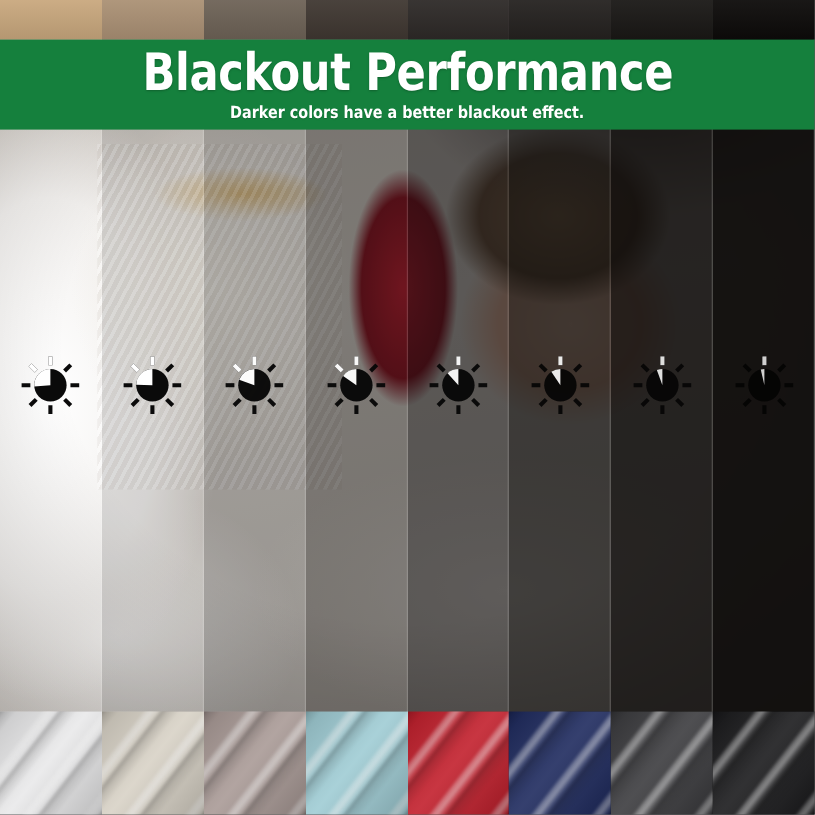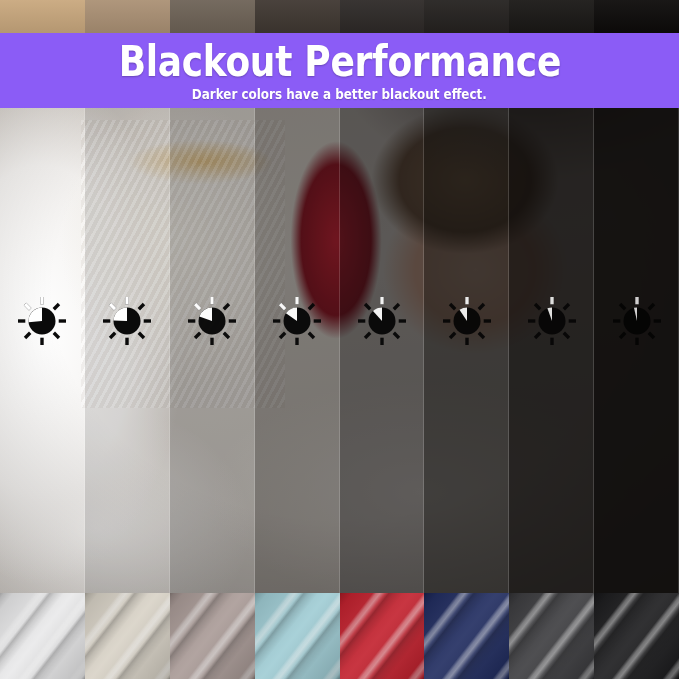--- a/index.html
+++ b/index.html
@@ -393,21 +393,21 @@
       <div class="top-chip" style="background: rgb(201, 168, 126);"></div>
       <div class="top-chip" style="background: rgb(171, 145, 117);"></div>
       <div class="top-chip" style="background: rgb(110, 99, 87);"></div>
       <div class="top-chip" style="background: rgb(64, 56, 50);"></div>
       <div class="top-chip" style="background: rgb(46, 42, 40);"></div>
       <div class="top-chip" style="background: rgb(37, 34, 32);"></div>
       <div class="top-chip" style="background: rgb(26, 24, 22);"></div>
       <div class="top-chip" style="background: rgb(13, 11, 10);"></div>
     </div>
 
-  <div id="banner" style="background: #8b5cf6; text-align: center;">
+  <div id="banner" style="background: #15803d; text-align: center;">
     <div id="banner-title" style="color: rgb(255, 255, 255);">Blackout Performance</div>
     <div id="banner-subtitle" style="color: rgb(255, 255, 255);">Darker colors have a better blackout effect.</div>
   </div>
 
   <div id="fabric-strip">
       <div class="fabric-swatch" style="background: rgb(233, 233, 234);">
         <div class="fabric-sheen"></div>
         <div class="fabric-shade"></div>
       </div>
       <div class="fabric-swatch" style="background: rgb(216, 210, 198);">

